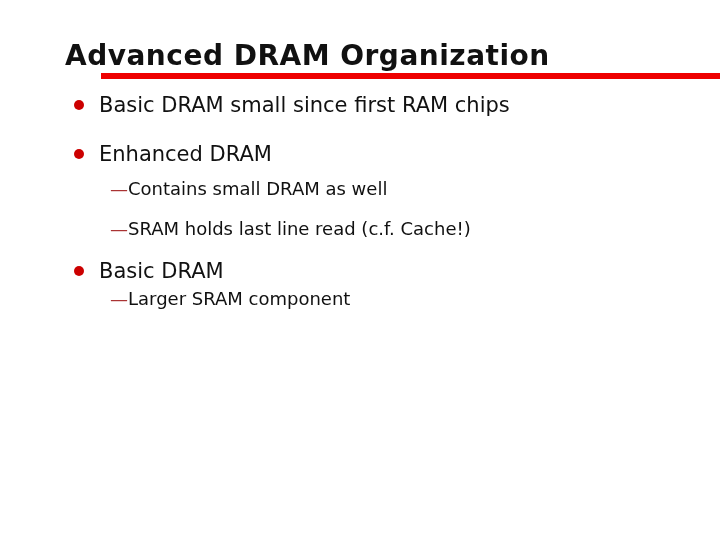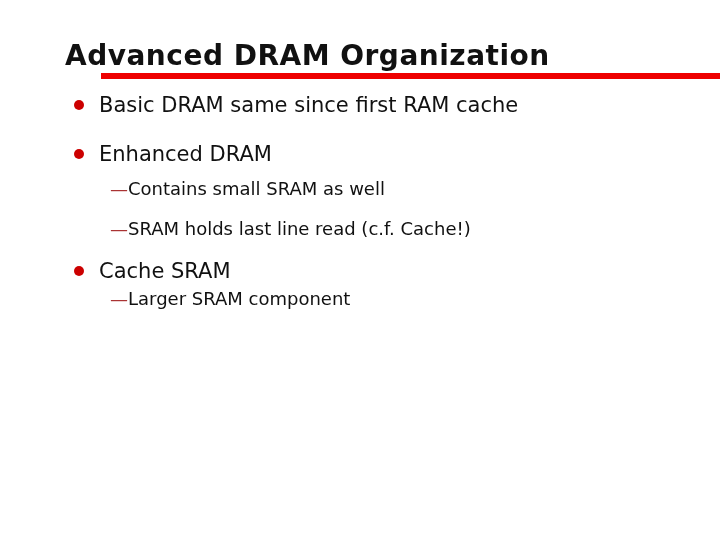--- a/index.html
+++ b/index.html
@@ -86,39 +86,39 @@
 
   <div class="title-block">
     <h1 class="slide-title">Advanced DRAM Organization</h1>
     <div class="title-rule"></div>
   </div>
 
   <div class="content">
 
     <div class="bullet-item first">
       <span class="bullet-dot"></span>
-      <span>Basic DRAM same since first RAM cache</span>
+      <span>Basic DRAM small since first RAM chips</span>
     </div>
 
     <div class="bullet-item">
       <span class="bullet-dot"></span>
       <span>Enhanced DRAM</span>
     </div>
 
     <div class="sub-item after-main">
-      <span class="sub-dash">—</span><span>Contains small SRAM as well</span>
+      <span class="sub-dash">—</span><span>Contains small DRAM as well</span>
     </div>
 
     <div class="sub-item">
       <span class="sub-dash">—</span><span>SRAM holds last line read (c.f. Cache!)</span>
     </div>
 
     <div class="bullet-item gap-big">
       <span class="bullet-dot"></span>
-      <span>Cache SRAM</span>
+      <span>Basic DRAM</span>
     </div>
 
     <div class="sub-item after-main gap-big">
       <span class="sub-dash">—</span><span>Larger SRAM component</span>
     </div>
 
 
   </div>
 </div>
 

